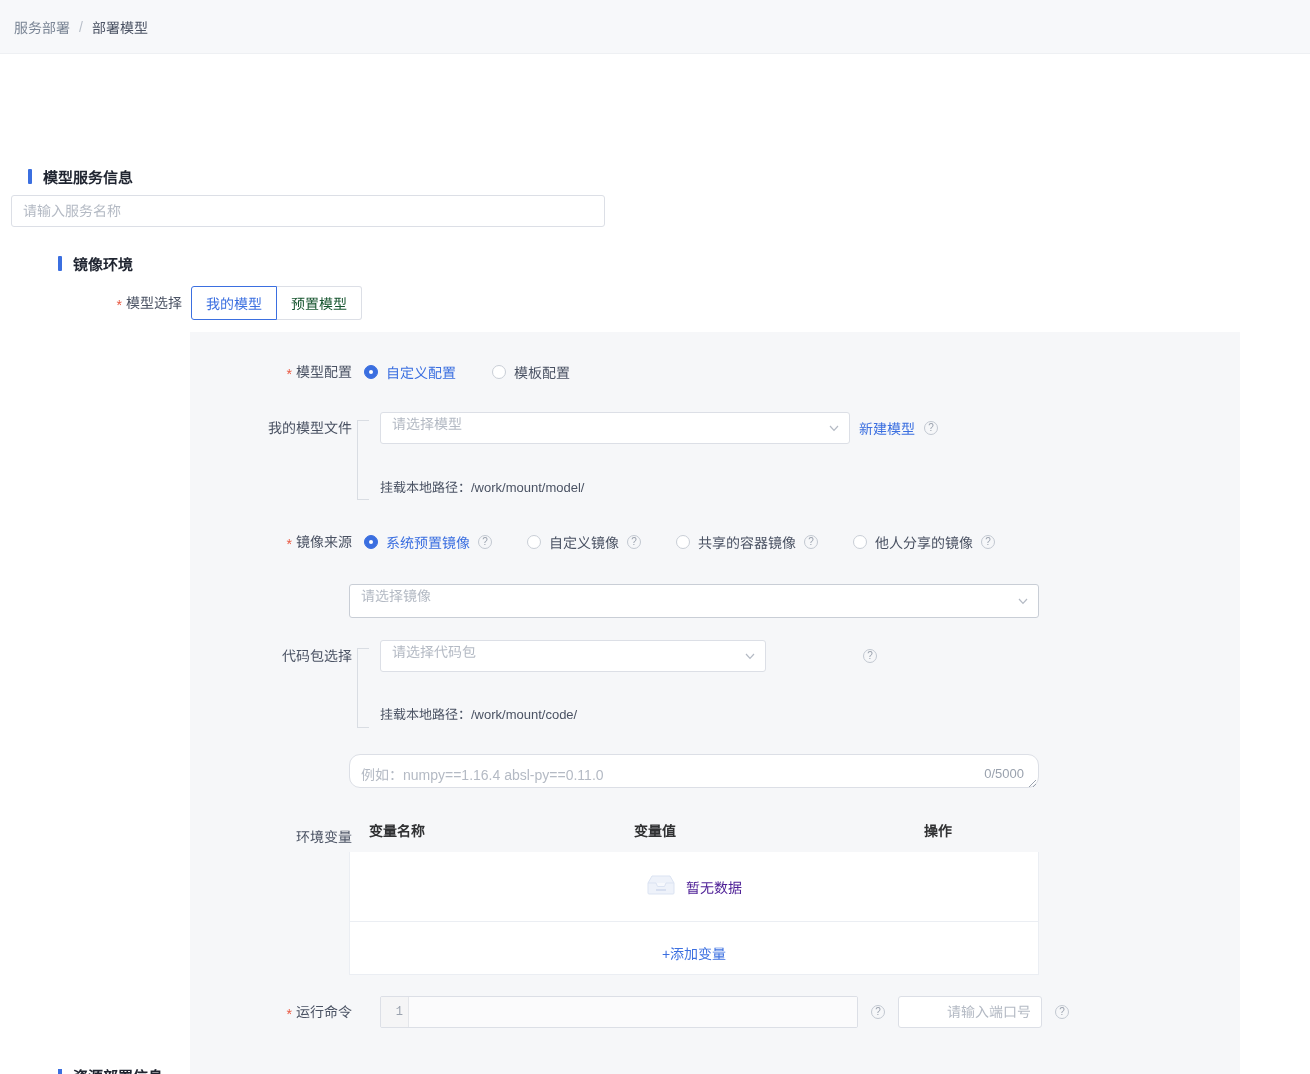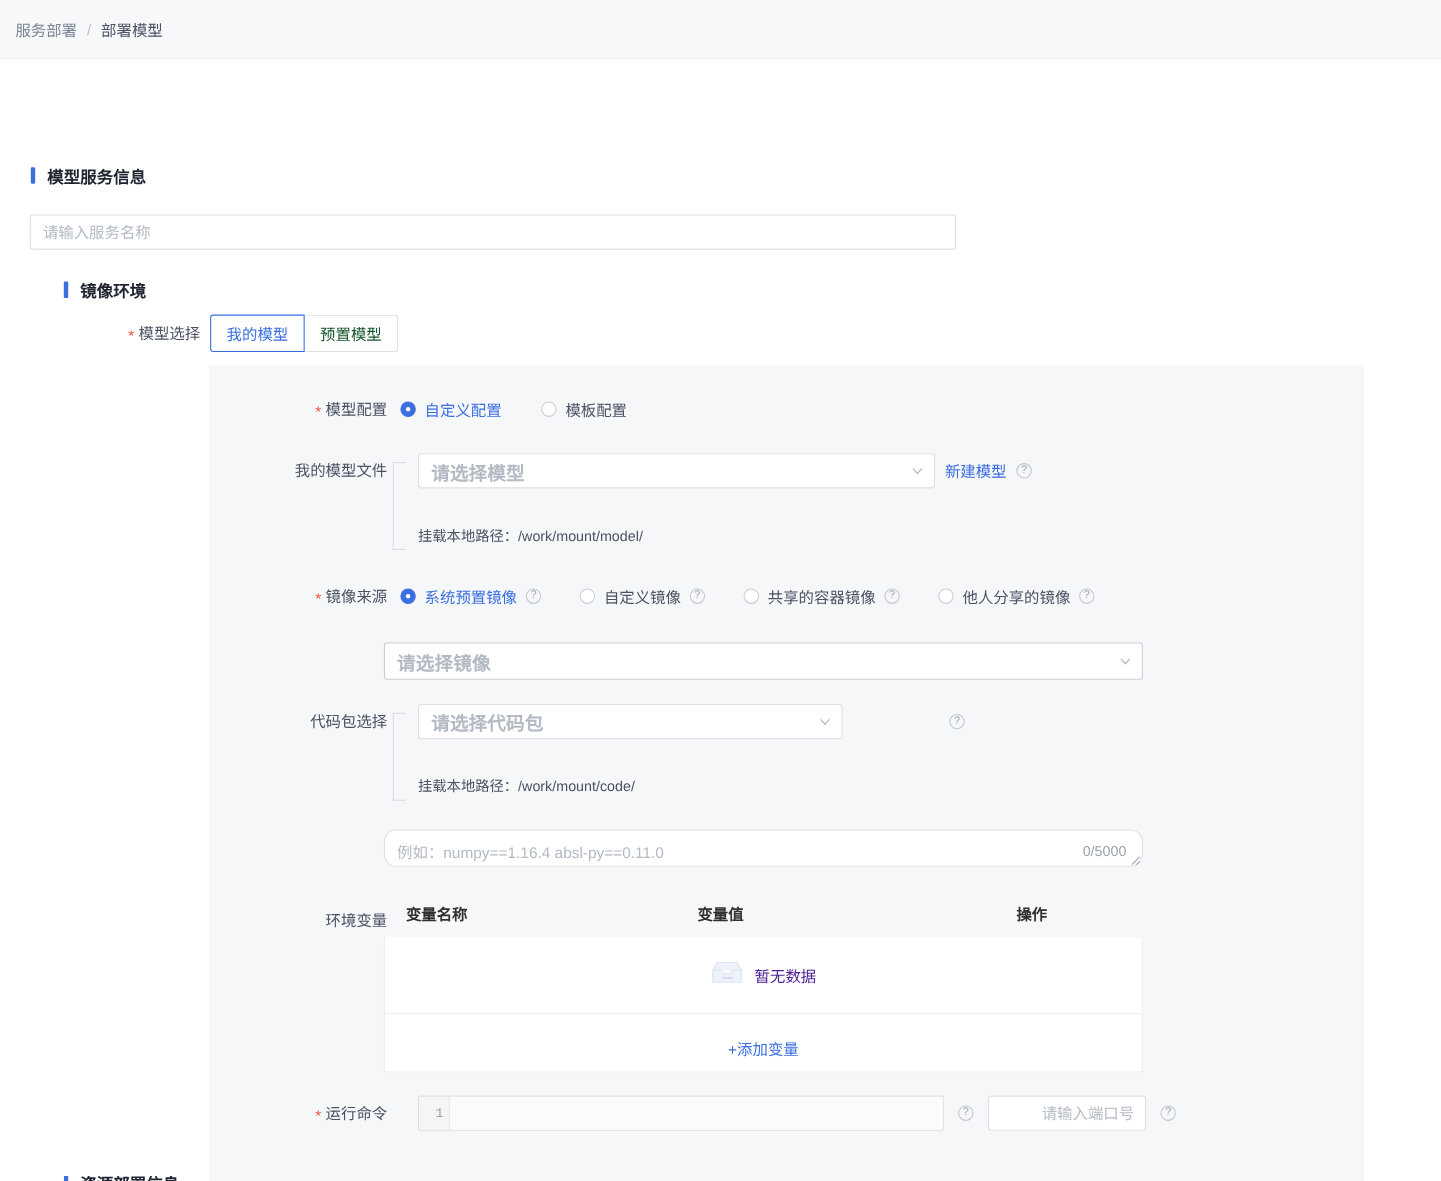--- a/index.html
+++ b/index.html
@@ -79,27 +79,25 @@
     font-family: "Liberation Sans", sans-serif;
   }
   .text-input::placeholder { color: #b4bac4; }
 
   .select-box {
     height: 32px;
     border: 1px solid #dcdfe6;
     border-radius: 3px;
     background: #ffffff;
     display: flex;
-    align-items: center;
     padding: 0 11px;
-    font-size: 17px;
+    font-size: 14px;
     color: #b4bac4;
     position: relative;
     cursor: pointer;
-    font-weight: bold;
   }
   .select-box.strong { border-color: #c9ced6; }
   .chev {
     position: absolute;
     right: 11px; top: 50%;
     margin-top: -3px;
     width: 9px; height: 9px;
   }
   .chev svg { display: block; }
 
@@ -277,27 +275,27 @@
 <body>
 
 <div class="breadcrumb-bar">
   <span class="crumb">服务部署</span>
   <span class="crumb-sep">/</span>
   <span class="crumb-current">部署模型</span>
 </div>
 
 <div class="page">
 
-  <div class="section-title" style="position:absolute; left:0; top:95px;margin-left:28px;">
+  <div class="section-title" style="position:absolute; left:0; top:112px;margin-left:28px;">
     <span class="section-bar"></span>
     <span>模型服务信息</span>
   </div>
 
   <div style="position:absolute; left:0; top:141px; display:flex; align-items:flex-start;">
-    <input class="text-input" style="margin-left: 27px; width: 842px;" placeholder="请输入服务名称">
+    <input class="text-input" style="margin-left: 11px; width: 594px;" placeholder="请输入服务名称">
   </div>
 
   <div class="section-title" style="position:absolute; left:0; top:199px;">
     <span class="section-bar"></span>
     <span>镜像环境</span>
   </div>
 
   <div style="position:absolute; left:0; top:232px; display:flex; align-items:flex-start;">
     <div class="form-label req" style="width:182px; line-height:34px;">模型选择</div>
     <div class="seg" style="margin-left:9px;">

